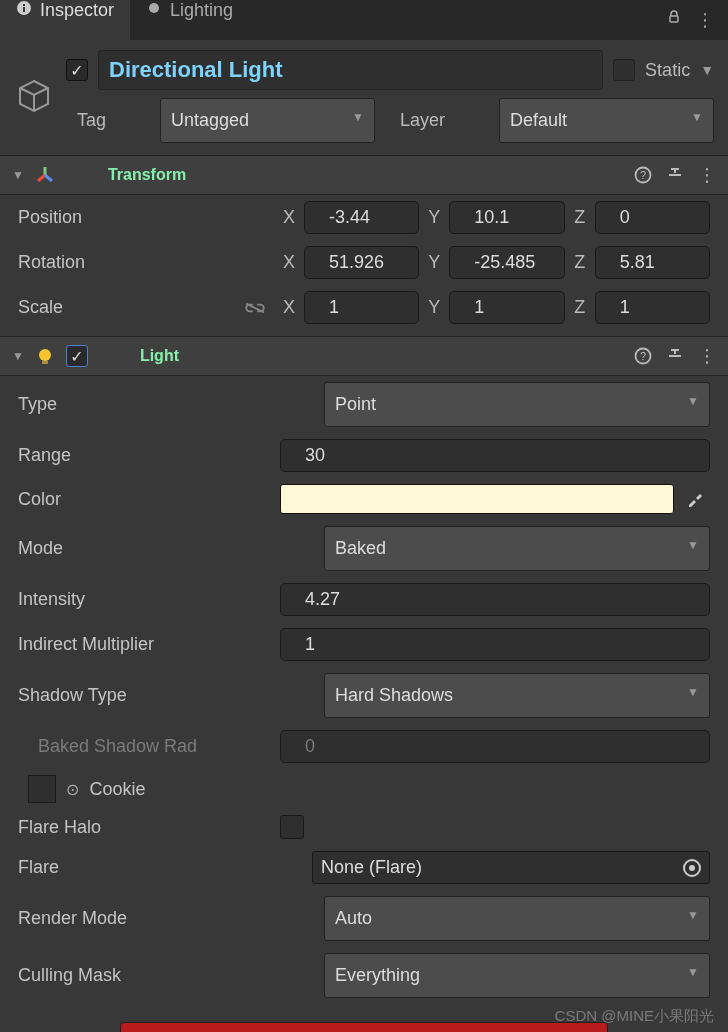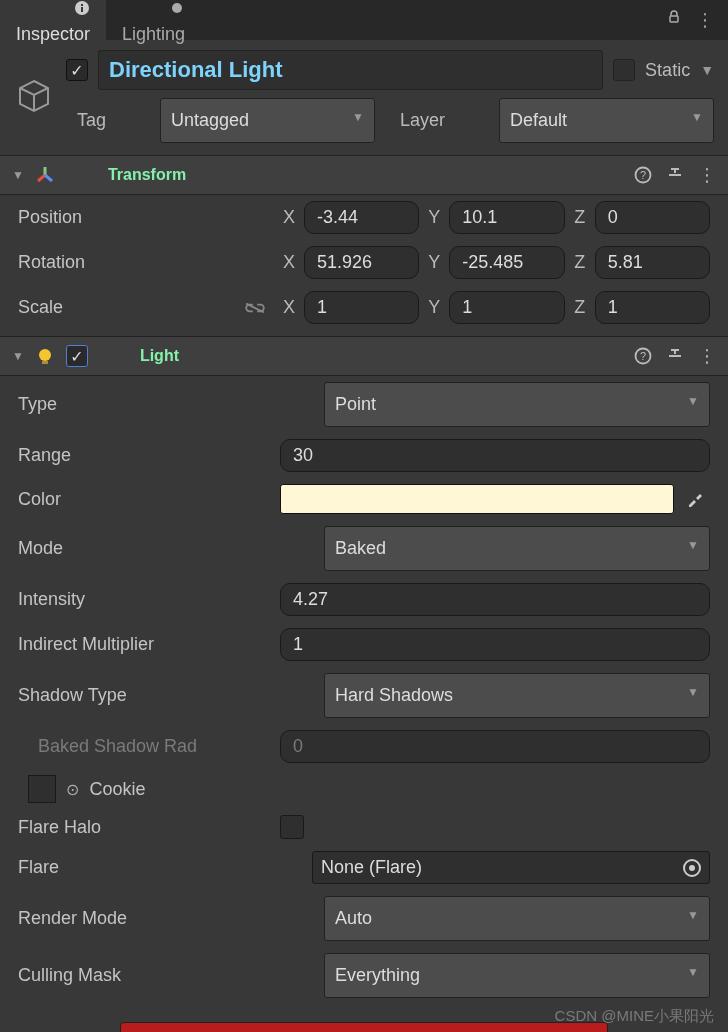--- a/index.html
+++ b/index.html
@@ -1,18 +1,18 @@
 <!DOCTYPE html>
 <html><head>
 <meta charset="utf-8">
 <style>
 * { margin:0; padding:0; box-sizing:border-box; font-family:Arial,sans-serif; }
 body { background:#383838; color:#c4c4c4; width:728px; height:1032px; font-size:18px; overflow:hidden; }
 .tabs { display:flex; background:#282828; height:40px; align-items:center; }
-.tab { display:flex; align-items:flex-end; gap:8px; padding:0 16px; height:100%; color:#aaa;flex-direction:column; }
+.tab { display:flex; align-items:flex-start; gap:8px; padding:0 16px; height:100%; color:#aaa; }
 .tab.active { background:#383838; color:#ddd; }
 .tab-icon { width:16px; height:16px; display:flex; align-items:center; justify-content:center; }
 .tabs-right { margin-left:auto; display:flex; gap:14px; padding-right:14px; color:#aaa; }
 .hdr { display:flex; align-items:center; padding:10px 14px 6px 14px; gap:12px; }
 .cube-icon { width:40px; height:40px; color:#999; }
 .hdr-main { flex:1; display:flex; flex-direction:column; gap:8px; }
 .hdr-row1 { display:flex; align-items:center; gap:10px; }
 .check { width:22px; height:22px; background:#2a2a2a; border:1px solid #111; border-radius:3px; display:flex; align-items:center; justify-content:center; color:#ddd; font-size:16px; }
 .name-field { flex:1; background:#2f2f2f; border:1px solid #222; border-radius:3px; padding:6px 10px; color:#7dd3fc; font-weight:bold; font-size:22px; }
 .static-check { width:22px; height:22px; background:#2f2f2f; border:1px solid #222; border-radius:3px; }
@@ -24,21 +24,21 @@
 .comp-hdr { display:flex; align-items:center; background:#3f3f3f; padding:8px 12px; gap:10px; border-top:1px solid #222; border-bottom:1px solid #222; margin-top:6px; }
 .fold { color:#999; font-size:12px; }
 .comp-icon { width:22px; height:22px; display:flex; align-items:center; justify-content:center; }
 .comp-title { font-weight:bold; color:#86efac; flex:1; font-size:16px;margin-left:42px; }
 .comp-acts { display:flex; gap:14px; color:#bbb; align-items:center; }
 .row { display:flex; align-items:center; padding:6px 18px; gap:12px; }
 .row-lbl { width:250px; color:#c4c4c4; display:flex; align-items:center; gap:6px; }
 .row-lbl.dim { color:#7a7a7a; padding-left:20px; }
 .xyz { flex:1; display:flex; gap:6px; align-items:center; }
 .ax { color:#bbb; width:18px; text-align:center; }
-.fld { flex:1; background:#2f2f2f; border:1px solid #1a1a1a; border-radius:10px; padding:5px 12px; color:#ddd; min-width:0; }
+.fld { flex:1; background:#2f2f2f; border:1px solid #1a1a1a; border-radius:5px; padding:5px 24px; color:#ddd; min-width:0; }
 .row-ctrl { flex:1; }
 .color-swatch { flex:1; height:30px; background:#FFF7D6; border:1px solid #111; border-radius:3px; }
 .eyedrop { width:24px; color:#ccc; text-align:center; }
 .obj-field { flex:1; background:#2f2f2f; border:1px solid #1a1a1a; border-radius:3px; padding:5px 8px; color:#ddd; display:flex; align-items:center; justify-content:space-between;margin-left:32px; }
 .obj-circle { width:18px; height:18px; border:2px solid #ccc; border-radius:50%; display:flex; align-items:center; justify-content:center; }
 .obj-circle::after { content:""; width:6px; height:6px; background:#ccc; border-radius:50%; }
 .chk-field { width:24px; height:24px; background:#2f2f2f; border:1px solid #1a1a1a; border-radius:3px; }
 .cookie-row { display:flex; align-items:center; gap:10px; padding:6px 18px 6px 28px; }
 .cookie-box { width:28px; height:28px; background:#2f2f2f; border:1px solid #1a1a1a; }
 .cookie-sm { color:#aaa; font-size:16px; }

